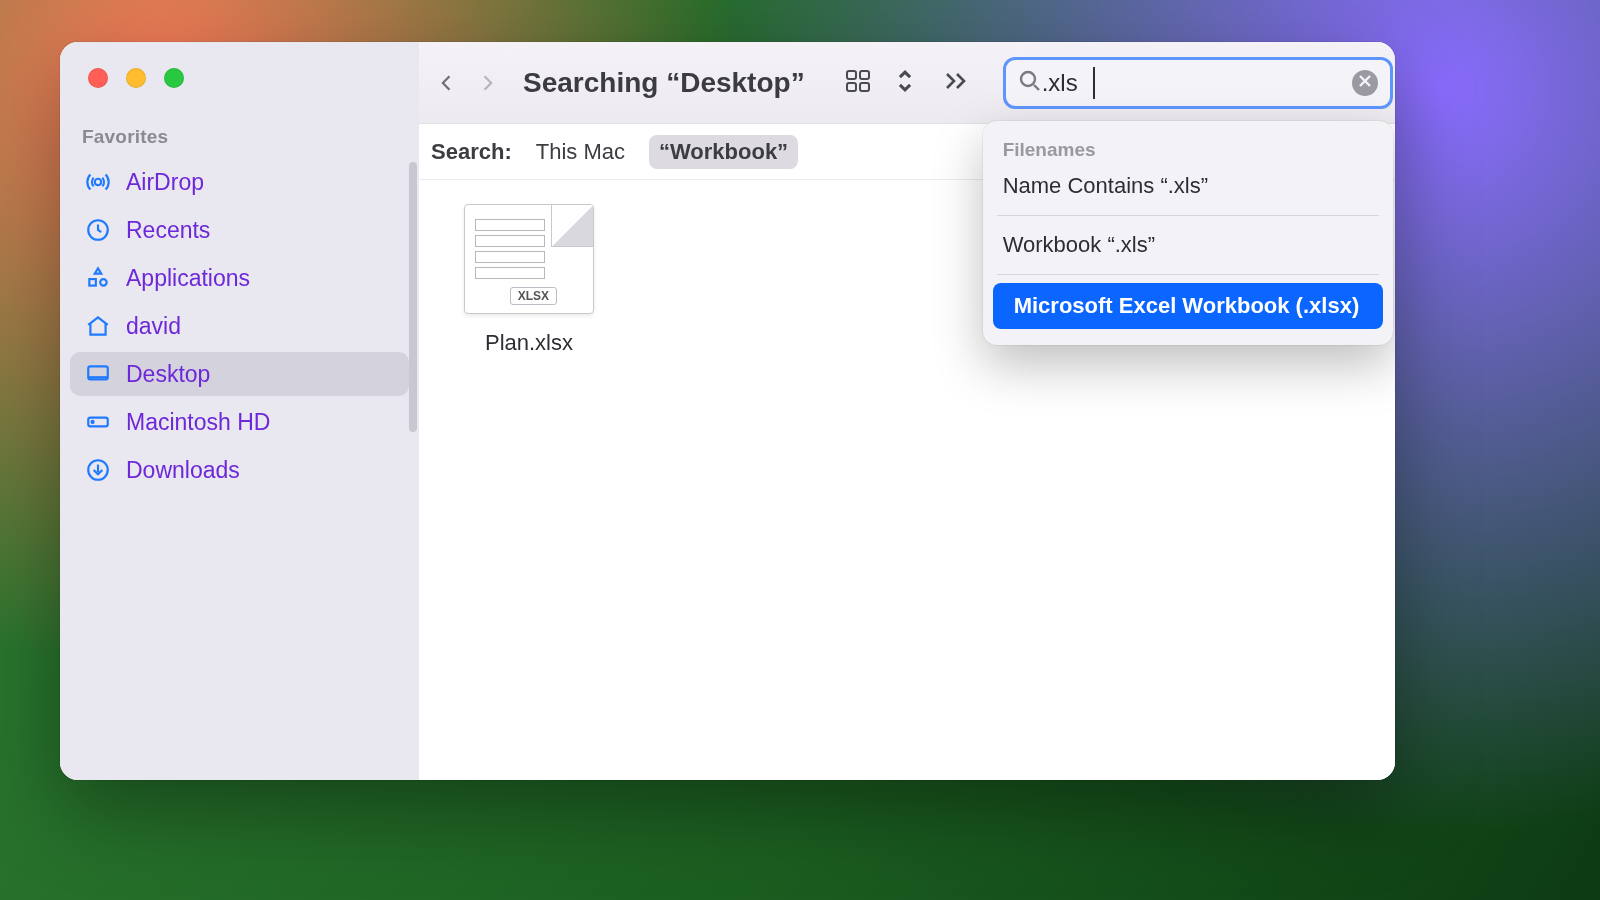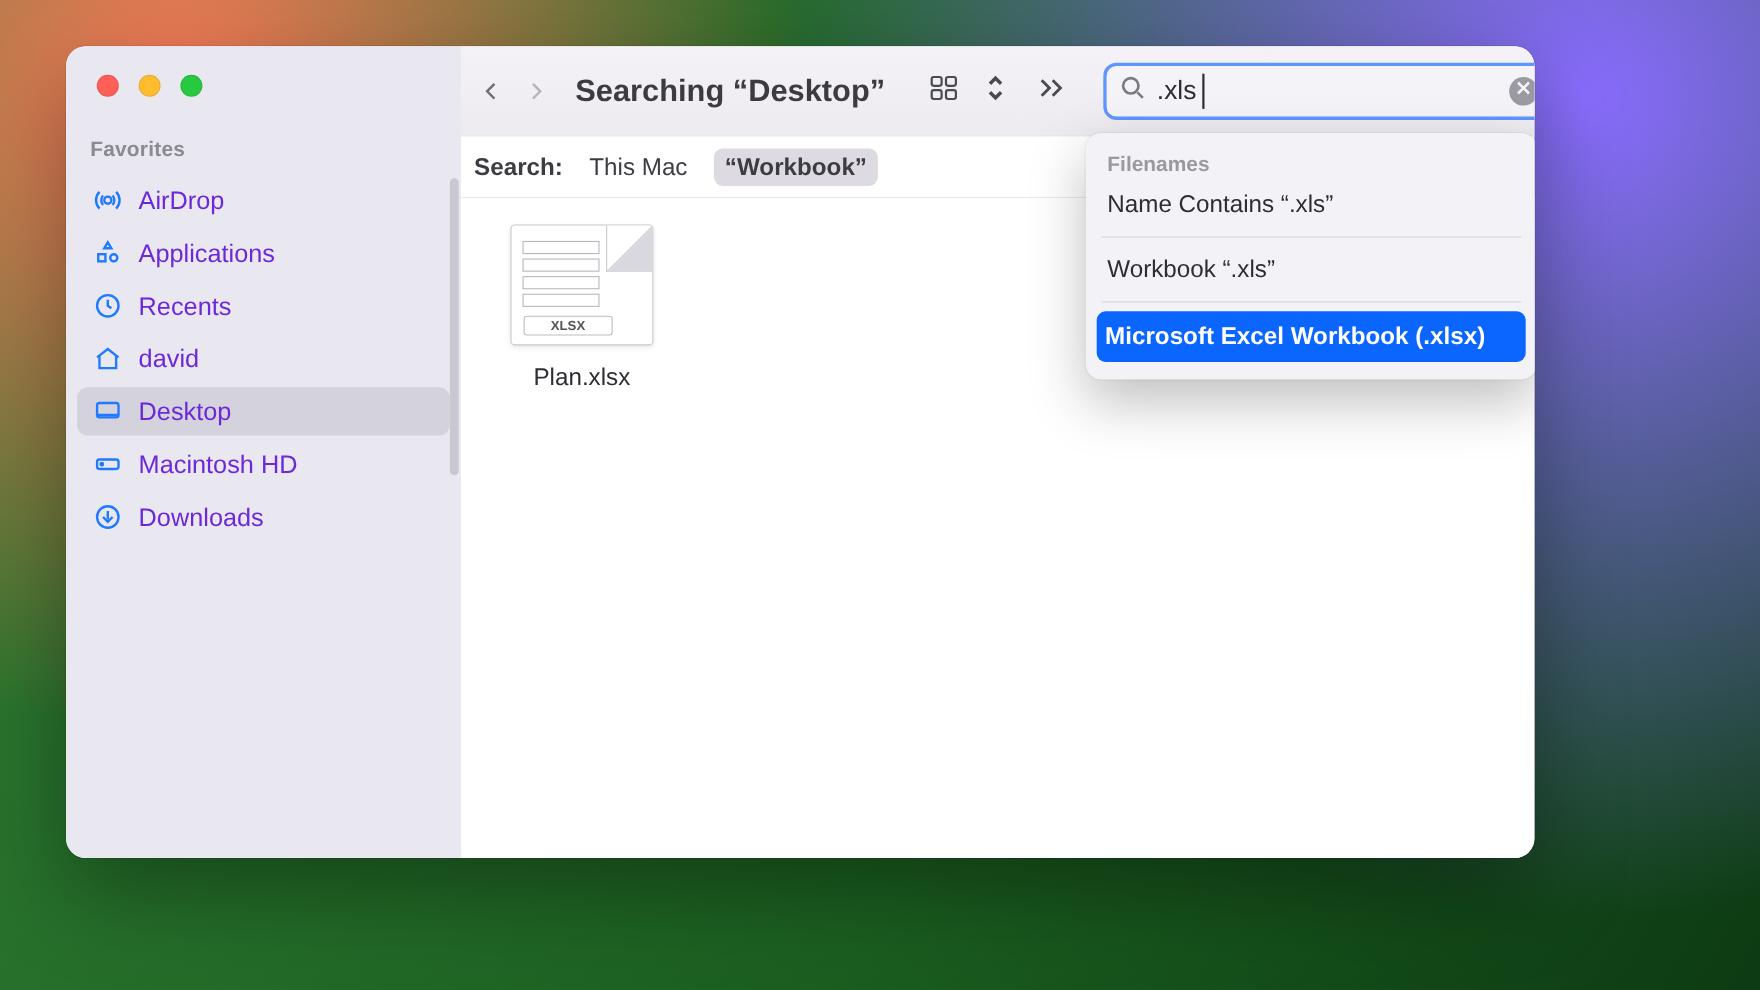--- a/index.html
+++ b/index.html
@@ -68,21 +68,21 @@
   .title { font-size:28px; font-weight:700; color:#3b3b41; flex:0 0 auto; margin-left:6px; }
   .viewctl { display:flex; align-items:center; gap:6px; margin-left:20px; color:#4a4a51; }
   .viewctl svg { width:36px; height:28px; }
   .overflow { margin-left:auto; color:#4a4a51; }
   .overflow svg { width:28px; height:22px; }
 
   .search-wrap { position:relative; width:410px; margin-left:12px; }
   .search-field {
     width:100%; height:52px; border-radius:12px;
     border:3px solid #5e95ff; background:#f4f3f7;
-    display:flex; align-items:center; padding:0 12px; gap:10px;
+    display:flex; align-items:center; padding:0 12px; 
   }
   .search-field .mag { color:#7a7a82; }
   .search-field .mag svg { width:24px; height:24px; }
   .search-input {
     flex:1; border:none; background:transparent; outline:none;
     font-size:24px; color:#2d2d33;
   }
   .clear-btn {
     width:26px; height:26px; border-radius:50%; background:#9b9aa2;
     display:flex; align-items:center; justify-content:center; color:#f4f3f7;
@@ -112,33 +112,33 @@
     position:relative; overflow:hidden; box-shadow:0 2px 4px rgba(0,0,0,0.08);
   }
   .thumb .fold {
     position:absolute; top:0; right:0; width:42px; height:42px;
     background:linear-gradient(135deg,#fff 0 50%,#d9d8df 50% 100%);
     border-left:1px solid #c9c8cf; border-bottom:1px solid #c9c8cf;
   }
   .thumb .row { position:absolute; left:10px; right:48px; height:12px; border:1px solid #b8b7bf; }
   .thumb .badge {
     position:absolute; bottom:8px; right:36px; font-size:12px; font-weight:700;
-    padding:1px 24px; background:#fff; border:1px solid #bdbcc5; border-radius:3px; color:#555;
+    padding:1px 7px; background:#fff; border:1px solid #bdbcc5; border-radius:3px; color:#555;
   }
   .file-name { font-size:22px; color:#2d2d33; text-align:center; }
 
   
   .suggest {
-    position:absolute; top:64px; right:16px; width:410px;
+    position:absolute; top:64px; right:0; width:410px;
     background:#f3f2f6; border-radius:14px; box-shadow:0 20px 50px rgba(0,0,0,0.25), 0 0 0 1px rgba(0,0,0,0.05);
     padding:10px 0 14px 0; z-index:10;
   }
   .sg-section-label { color:#9a99a1; font-size:19px; font-weight:700; padding:8px 20px 4px; }
   .sg-item { font-size:22px; color:#2d2d33; padding:8px 20px; }
-  .sg-item.selected { background:#0a66ff; color:#fff; margin:2px 10px; border-radius:8px; padding:10px 8px; font-weight:600; }
+  .sg-item.selected { background:#0a66ff; color:#fff; margin:2px 10px; border-radius:8px; padding:10px 21px; font-weight:600; }
   .sg-sep { height:1px; background:#d7d5dc; margin:8px 14px; }
 </style>
 </head>
 <body>
 
 <div class="finder-window">
 
   <aside class="sidebar">
     <div class="traffic-lights">
       <div class="dot red"></div>
@@ -157,36 +157,36 @@
             <path d="M8 16a6 6 0 0 1 0-8"></path>
             <path d="M16 8a6 6 0 0 1 0 8"></path>
           </svg>
       </span>
       <span>AirDrop</span>
     </div>
 
     <div class="side-item">
       <span class="ic">
         <svg viewBox="0 0 24 24" fill="none" stroke="currentColor" stroke-width="2">
+            <circle cx="12" cy="12" r="9"></circle>
+            <path d="M12 7v5l3 2"></path>
+          </svg>
+      </span>
+      <span>Recents</span>
+    </div>
+
+    <div class="side-item">
+      <span class="ic">
+        <svg viewBox="0 0 24 24" fill="none" stroke="currentColor" stroke-width="2">
             <path d="M12 3l3 5h-6z"></path>
             <rect x="4" y="13" width="6" height="6"></rect>
             <circle cx="17" cy="16" r="3"></circle>
           </svg>
       </span>
       <span>Applications</span>
-    </div>
-
-    <div class="side-item">
-      <span class="ic">
-        <svg viewBox="0 0 24 24" fill="none" stroke="currentColor" stroke-width="2">
-            <circle cx="12" cy="12" r="9"></circle>
-            <path d="M12 7v5l3 2"></path>
-          </svg>
-      </span>
-      <span>Recents</span>
     </div>
 
     <div class="side-item">
       <span class="ic">
         <svg viewBox="0 0 24 24" fill="none" stroke="currentColor" stroke-width="2">
             <path d="M3 11l9-7 9 7"></path>
             <path d="M5 10v10h14V10"></path>
           </svg>
       </span>
       <span>david</span>

